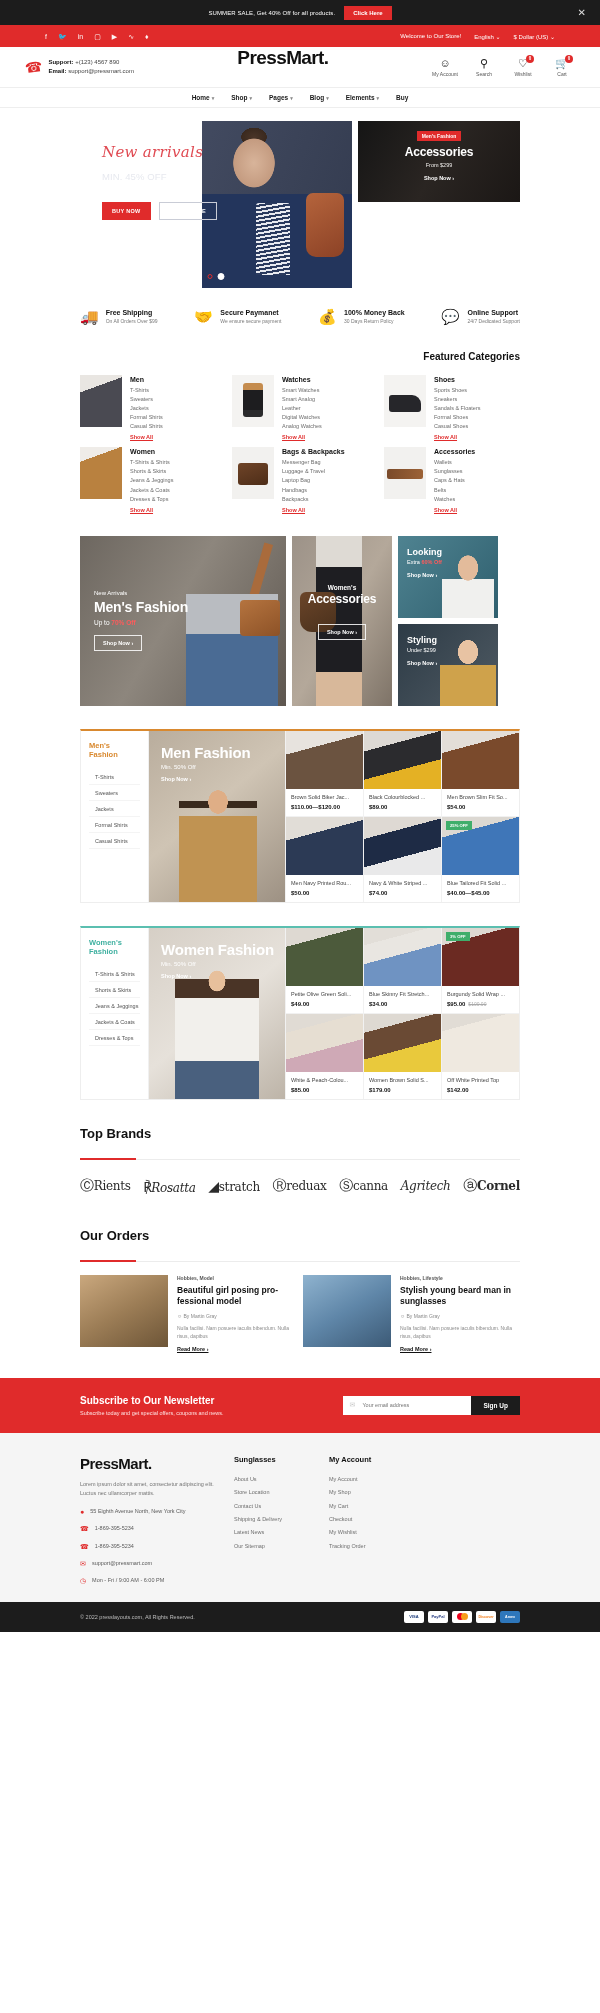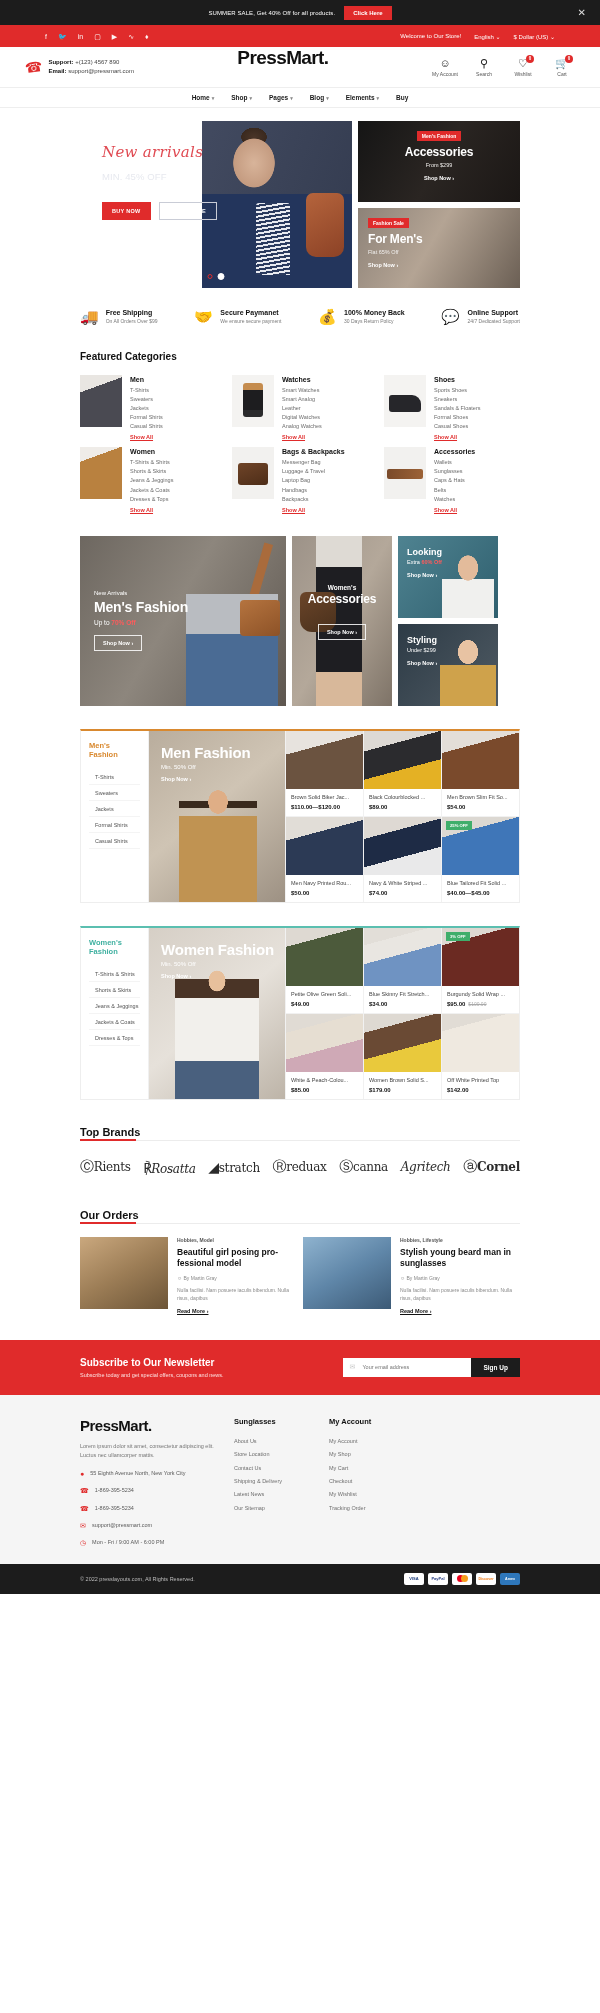--- a/index.html
+++ b/index.html
@@ -153,21 +153,21 @@
     display:flex; justify-content:space-between;
     margin-top:21px; padding-bottom:4px;
   }
   .svc { display:flex; gap:7px; align-items:center; }
   .svc .ic { color:#e02b2b; font-size:15px; line-height:1; }
   .svc .t1 { font-size:7px; font-weight:bold; color:#111; }
   .svc .t2 { font-size:5px; color:#7a7a7a; margin-top:2px; }
 
   
   .sec-title-c {
-    text-align:left; font-size:10px; font-weight:bold;
+    text-align:right; font-size:10px; font-weight:bold;
     margin:23px 0 13px; color:#111;
   }
   .cat-grid { display:grid; grid-template-columns:repeat(3,1fr); gap:7px 16px; }
   .cat { display:flex; gap:8px; }
   .cat .thumb { width:42px; height:52px; flex:none; background:#f1f0ee; }
   .cat .thumb.men   { background:linear-gradient(160deg,#e9e6e2 0 26%,#4a4a52 26% 100%); }
   .cat .thumb.watch { background:#f4f3f1; position:relative; }
   .cat .thumb.watch:after {
     content:""; position:absolute; left:11px; top:8px; width:20px; height:34px;
     background:linear-gradient(180deg,#c58c4e 0 22%,#1d1d1f 22% 78%,#2a2a2c 78% 100%);
@@ -314,22 +314,22 @@
   .i6{background:linear-gradient(165deg,#dcd8d2 0 26%,#3f76b8 26% 100%);}
   .w1{background:linear-gradient(165deg,#ded9d2 0 24%,#4c5a3b 24% 100%);}
   .w2{background:linear-gradient(165deg,#e2ded8 0 22%,#e9e6e1 22% 46%,#6f93c2 46% 100%);}
   .w3{background:linear-gradient(165deg,#ddd8d1 0 22%,#6b2a22 22% 100%);}
   .w4{background:linear-gradient(165deg,#e0dbd4 0 24%,#e6ded2 24% 58%,#cfa9b6 58% 100%);}
   .w5{background:linear-gradient(165deg,#ded9d2 0 24%,#6a4a34 24% 58%,#e9c93c 58% 100%);}
   .w6{background:linear-gradient(165deg,#e1dcd5 0 22%,#efe9e0 22% 100%);}
 
   
   .sec-head {
-    font-size:11px; font-weight:bold; color:#111; margin:26px 0 0;
-    padding-bottom:2px; border-bottom:1px solid #ececec; position:relative;
+    font-size:13px; font-weight:bold; color:#111; margin:26px 0 0;
+    padding-bottom:18px; border-bottom:1px solid #ececec; position:relative;
   }
   .sec-head:after {
     content:""; position:absolute; left:0; bottom:-1px; width:56px; height:2px; background:#e02b2b;
   }
   .brands { display:flex; justify-content:space-between; align-items:center; padding:17px 0 6px; }
   .brand-logo {
     font-family:"DejaVu Serif", serif; font-size:12px; color:#2b2b2b;
     letter-spacing:-.3px; cursor:pointer; white-space:nowrap;
   }
   .brand-logo .mk { font-size:14px; }
@@ -490,28 +490,20 @@
         <i></i>
         <i class="on"></i>
       </div>
     </div>
     <div class="hero-side">
       <div class="side-card dark">
         <div class="inner">
           <span class="tag">Men's Fashion</span>
           <h3>Accessories</h3>
           <div class="sml">From $299</div>
-          <div class="shop">Shop Now ›</div>
-        </div>
-      </div>
-      <div class="side-card warm">
-        <div class="inner">
-          <span class="tag">Fashion Sale</span>
-          <h3>For Men's</h3>
-          <div class="sml">Flat 65% Off</div>
           <div class="shop">Shop Now ›</div>
         </div>
       </div>
     </div>
   </div>
 
   <div class="services">
     <div class="svc">
       <span class="ic">🚚</span>
       <div>

